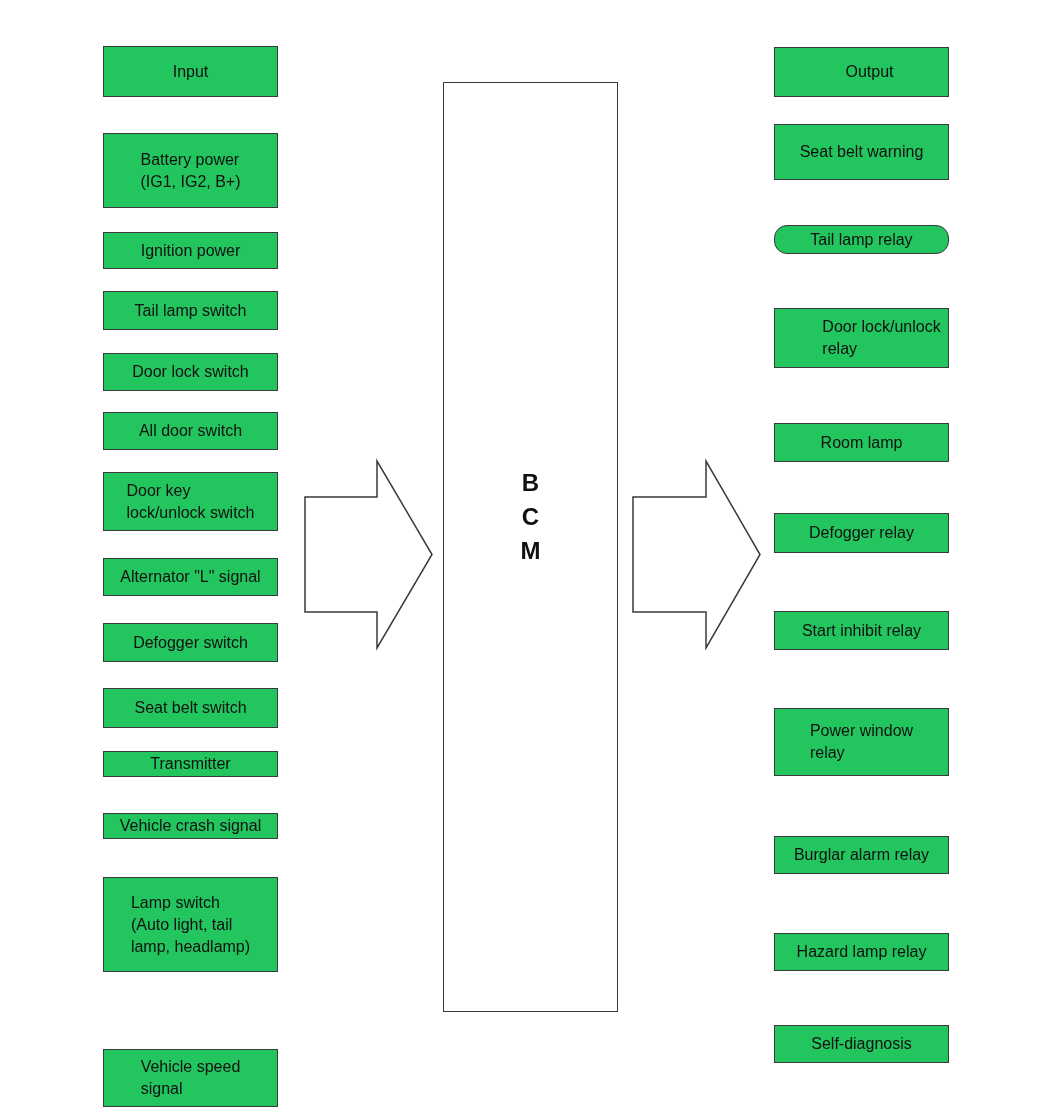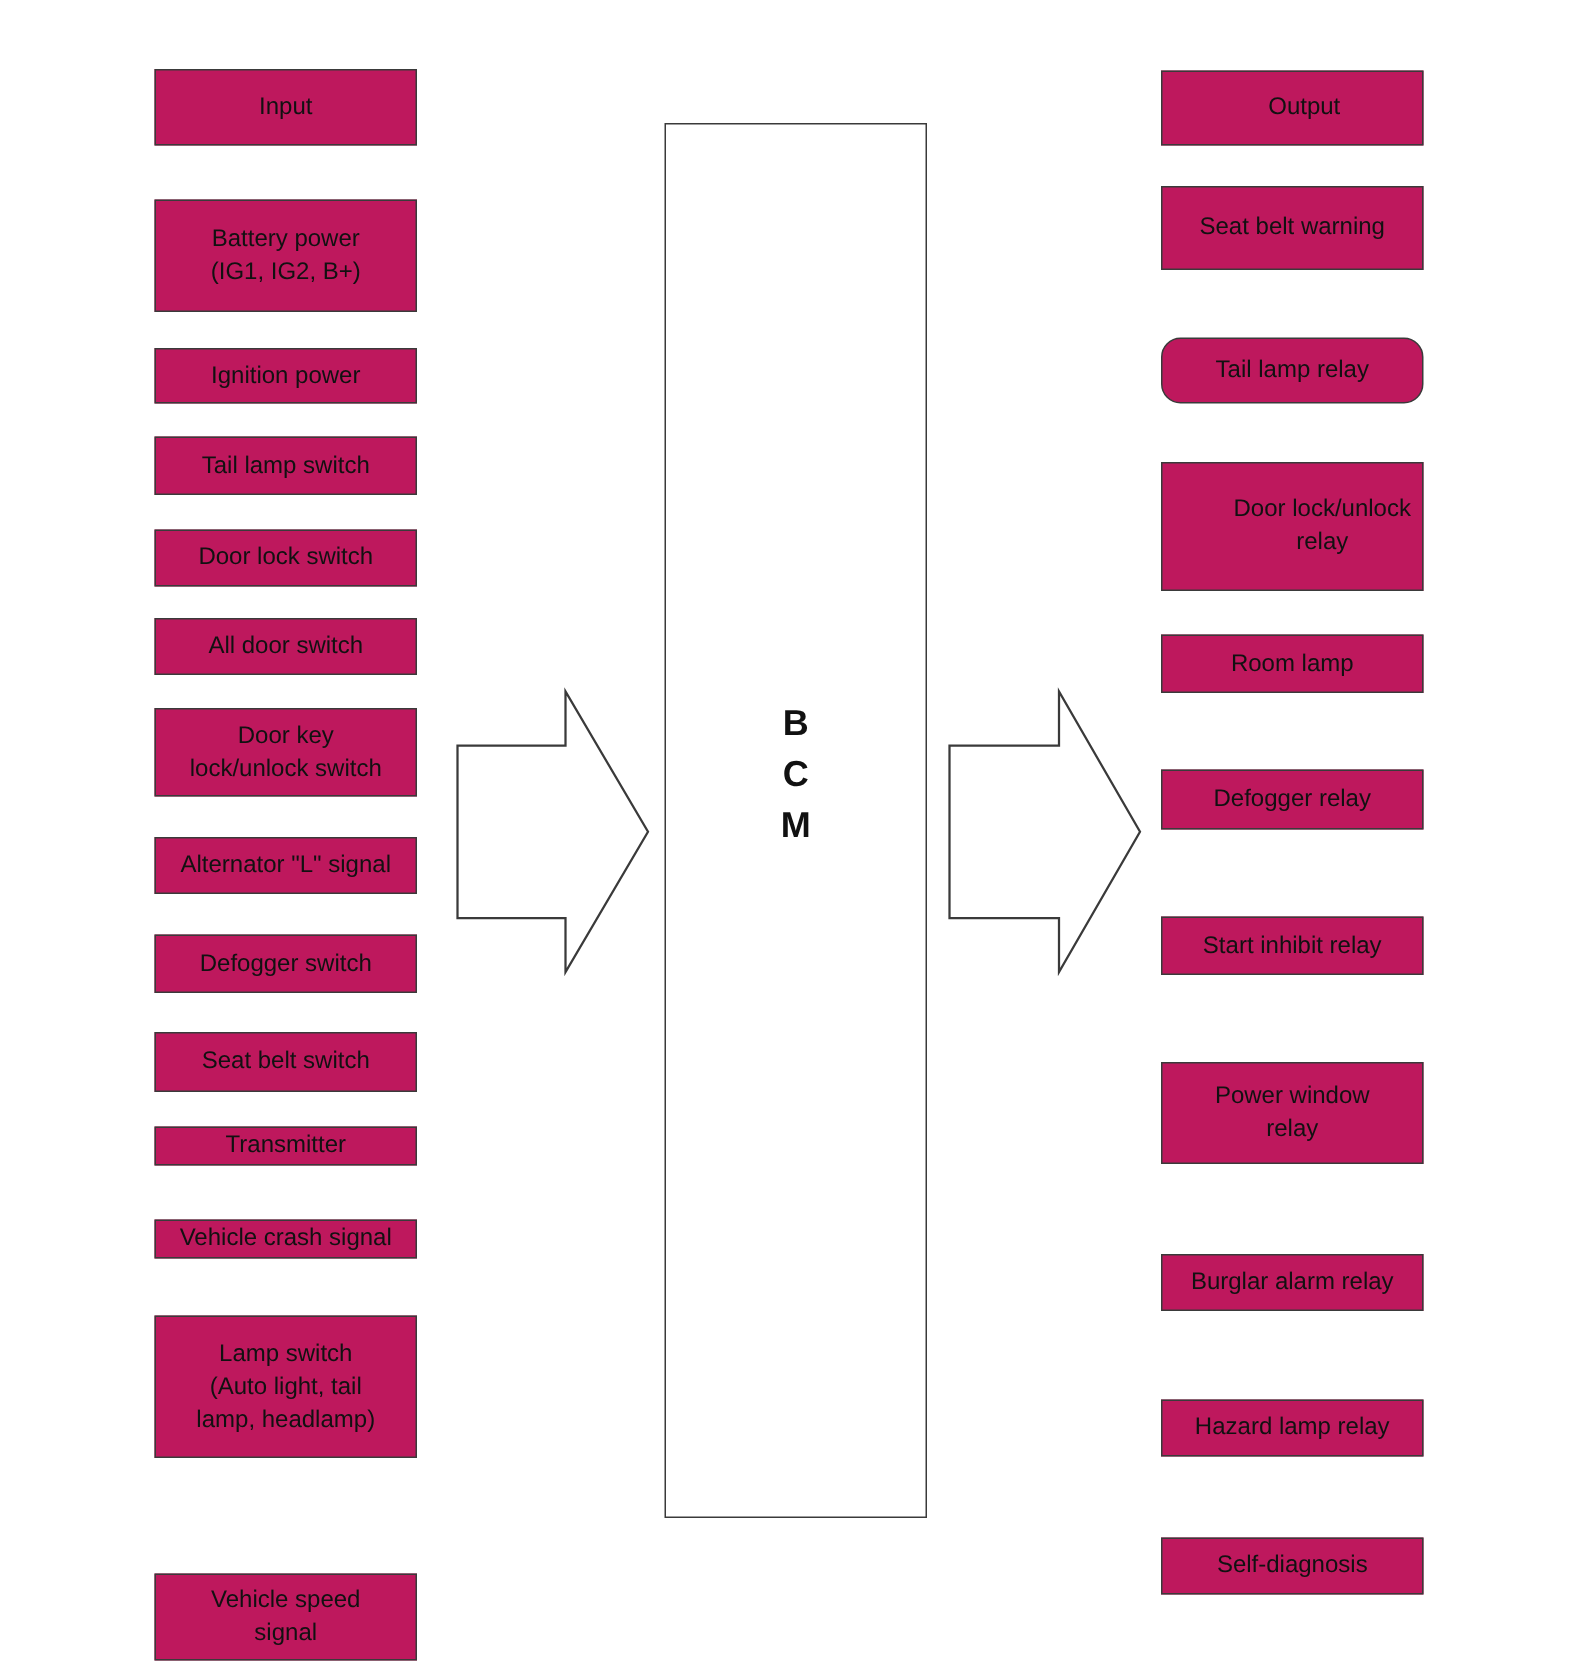--- a/index.html
+++ b/index.html
@@ -11,25 +11,25 @@
     font-family: "Liberation Sans", sans-serif;
     color: #111111;
     overflow: hidden;
   }
   .node {
     position: absolute;
     box-sizing: border-box;
     left: 103px;
     width: 175px;
     border: 1.5px solid #3a3a3a;
-    background: #be185d;
+    background: #22c55e;
     display: flex;
     align-items: center;
     justify-content: center;
-    text-align: center;
+    text-align: left;
   }
   .node.right { left: 774px; }
   .lbl {
     font-size: 16px;
     line-height: 22px;
     white-space: pre-line;
     color: #111111;
   }
   .bcm-box {
     position: absolute;
@@ -122,24 +122,24 @@
     <polygon points="305,497 377,497 377,461 432,554.5 377,648 377,612 305,612" fill="#ffffff" stroke="#3a3a3a" stroke-width="1.5" stroke-linejoin="miter"></polygon>
     <polygon points="633,497 706,497 706,461 760,554.5 706,648 706,612 633,612" fill="#ffffff" stroke="#3a3a3a" stroke-width="1.5" stroke-linejoin="miter"></polygon>
   </svg>
 
   <div class="node right" style="top:47px;height:50px;padding-left:16px;">
     <span class="lbl">Output</span>
   </div>
   <div class="node right" style="top:124px;height:56px;">
     <span class="lbl">Seat belt warning</span>
   </div>
-  <div class="node right" style="top:225px;height:44px;border-radius:13px;">
+  <div class="node right" style="top:225px;height:29px;border-radius:13px;">
     <span class="lbl">Tail lamp relay</span>
   </div>
-  <div class="node right" style="top:308px;height:86px;padding-left:40px;">
+  <div class="node right" style="top:308px;height:60px;padding-left:40px;">
     <span class="lbl">Door lock/unlock
 relay</span>
   </div>
   <div class="node right" style="top:423px;height:39px;">
     <span class="lbl">Room lamp</span>
   </div>
   <div class="node right" style="top:513px;height:40px;">
     <span class="lbl">Defogger relay</span>
   </div>
   <div class="node right" style="top:611px;height:39px;">

